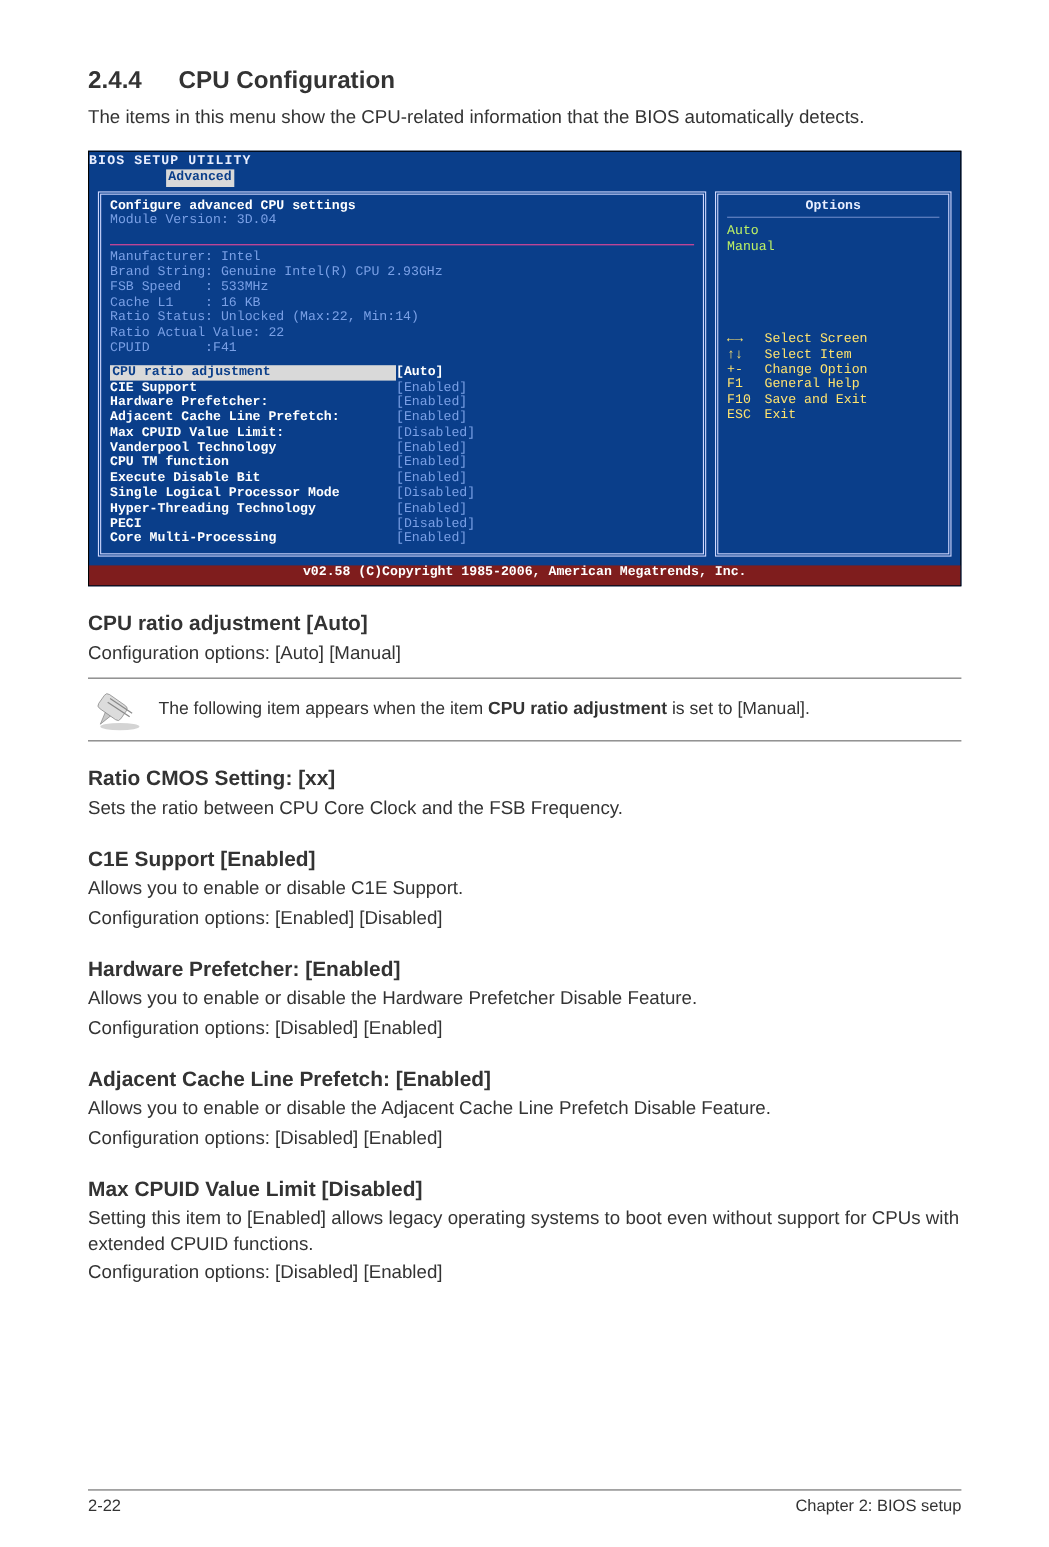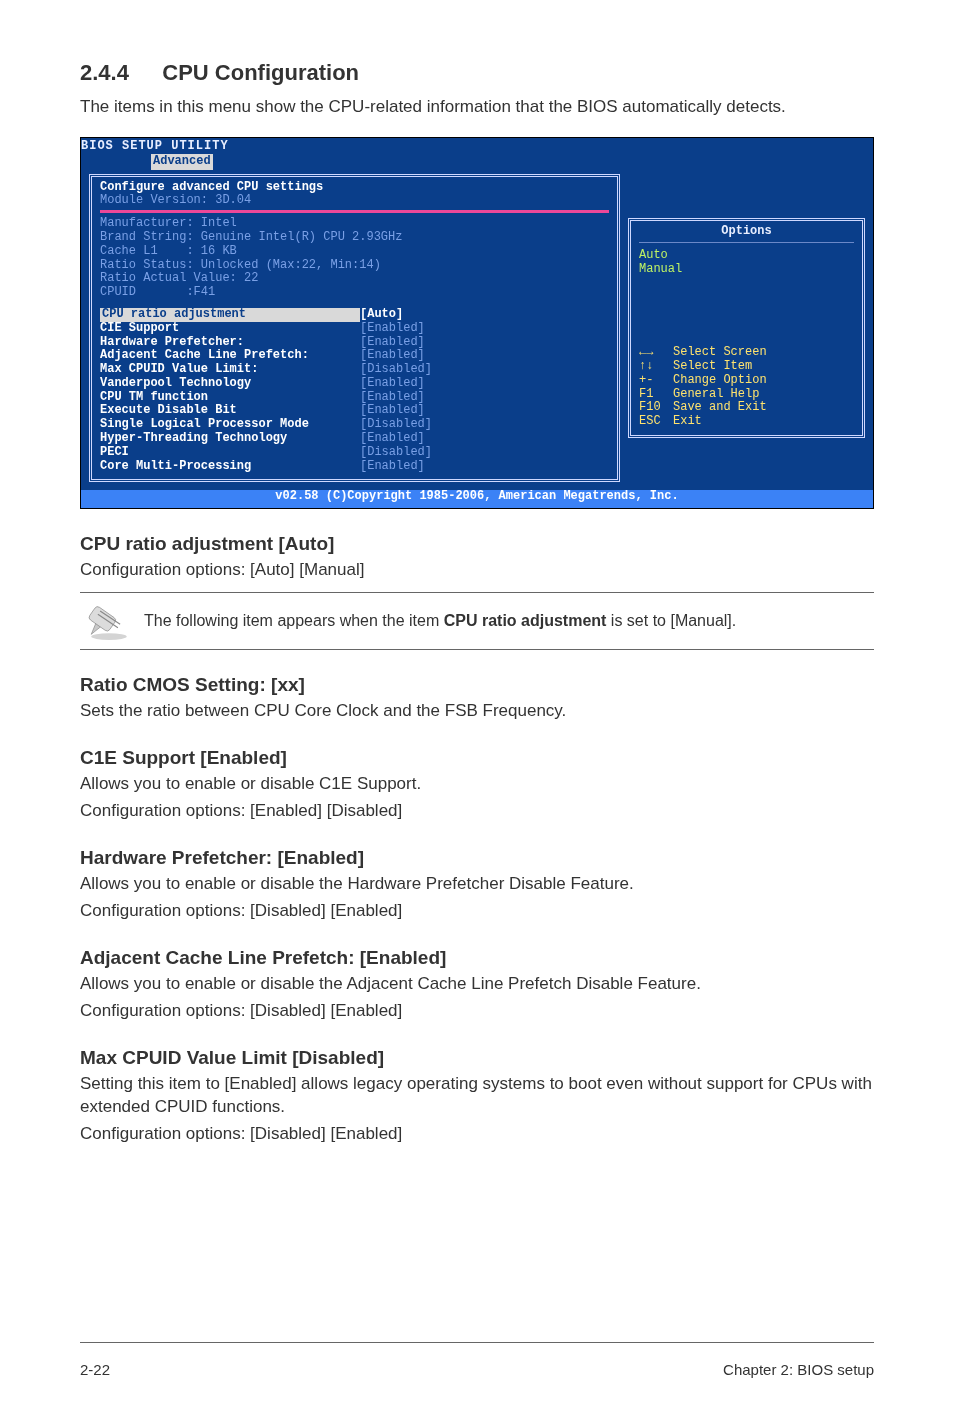--- a/index.html
+++ b/index.html
@@ -31,59 +31,59 @@
     color: #e8eeff;
   }
   .tab-row { padding-left: 70px; }
   .tab {
     background: #d9d9d9;
     color: #0a3e8a;
     padding: 1px 2px;
     font-weight: bold;
     display: inline-block;
   }
-  .panels { display: flex; gap: 8px; padding: 4px 8px 8px 8px; align-items: center; }
+  .panels { display: flex; gap: 8px; padding: 4px 8px 8px 8px; }
   .panel-left, .panel-right {
     border: 3px double #cfd8ff;
     padding: 4px 8px 6px 8px;
   }
   .panel-left { flex: 1 1 auto; }
-  .panel-right { width: 237px; flex: 0 0 auto; }
+  .panel-right { width: 215px; flex: 0 0 auto; }
   .options-title {
     text-align: center; font-weight: bold; color: #e8eeff;
     border-bottom: 1px solid #6b88c8; margin-bottom: 6px; padding-bottom: 3px;
   }
   .opt-line { color: #bef264; white-space: pre; }
   .cfg-title { color: #fff; font-weight: bold; white-space: pre; }
-  .mod-line { color: #7aa0e6; white-space: pre; border-bottom: 3px solid #ec4899; padding-bottom: 2px; margin-bottom: 4px; }
+  .mod-line { color: #7aa0e6; white-space: pre; border-bottom: 1px solid #ec4899; padding-bottom: 14px; margin-bottom: 4px; }
   .cpu-line { color: #7aa0e6; white-space: pre; }
   .cpu-item { display: flex; white-space: pre; }
   .cpu-item .k { color: #fff; font-weight: bold; width: 260px; }
   .cpu-item .v { color: #7aa0e6; }
   .cpu-item.hl .k { background: #d9d9d9; color: #0a3e8a; padding: 0 2px; }
   .cpu-item.hl .v { color: #fff; font-weight: bold; }
   .nav-row { display: flex; gap: 8px; }
   .nav-row .icon { width: 26px; color: #ffe36e; }
   .nav-row .txt { color: #ffe36e; }
-  .bios-footer { text-align: center; color: #fff; background: #3b82f6; font-weight: bold; padding: 0 0 4px 0; }
+  .bios-footer { text-align: center; color: #fff; background: #7f1d1d; font-weight: bold; padding: 0 0 4px 0; }
 
   h3.sub { font-size: 19px; font-weight: bold; color: #333; margin-top: 24px; }
   p.body { font-size: 17px; color: #333; margin-top: 4px; line-height: 1.35; }
 
   .note {
     display: flex; align-items: center; gap: 12px;
     border-top: 1px solid #666; border-bottom: 1px solid #666;
     padding: 8px 6px; margin-top: 10px;
   }
   .note .pencil { width: 46px; height: 40px; flex: 0 0 auto; }
   .note .txt { font-size: 16px; color: #333; line-height: 1.3; }
 
   .footer {
     position: absolute; left: 80px; right: 80px; bottom: 28px;
-    border-top: 1px solid #666; padding-top: 18px;
+    border-top: 1px solid #666; padding-top: 6px;
     display: flex; justify-content: space-between;
     font-size: 15px; color: #333;
   }
 </style>
 </head>
 <body>
 
 <div>
   <span class="sec-num">2.4.4</span>
   <span class="sec-num">&nbsp;&nbsp;&nbsp;&nbsp;</span>
@@ -96,20 +96,21 @@
   <div class="tab-row">
     <span class="tab">Advanced</span>
   </div>
   <div class="panels">
     <div class="panel-left">
       <div class="cfg-title">Configure advanced CPU settings</div>
       <div class="mod-line">Module Version: 3D.04</div>
       <div id="cpu-info">
           <div class="cpu-line">Manufacturer: Intel</div>
           <div class="cpu-line">Brand String: Genuine Intel(R) CPU 2.93GHz</div>
+          <div class="cpu-line">FSB Speed   : 533MHz</div>
           <div class="cpu-line">Cache L1    : 16 KB</div>
           <div class="cpu-line">Ratio Status: Unlocked (Max:22, Min:14)</div>
           <div class="cpu-line">Ratio Actual Value: 22</div>
           <div class="cpu-line">CPUID       :F41</div>
         </div>
       <div style="height:8px"></div>
       <div id="cpu-items">
           <div class="cpu-item hl"><span class="k">CPU ratio adjustment</span><span class="v">[Auto]</span></div>
           <div class="cpu-item"><span class="k">CIE Support</span><span class="v">[Enabled]</span></div>
           <div class="cpu-item"><span class="k">Hardware Prefetcher:</span><span class="v">[Enabled]</span></div>

